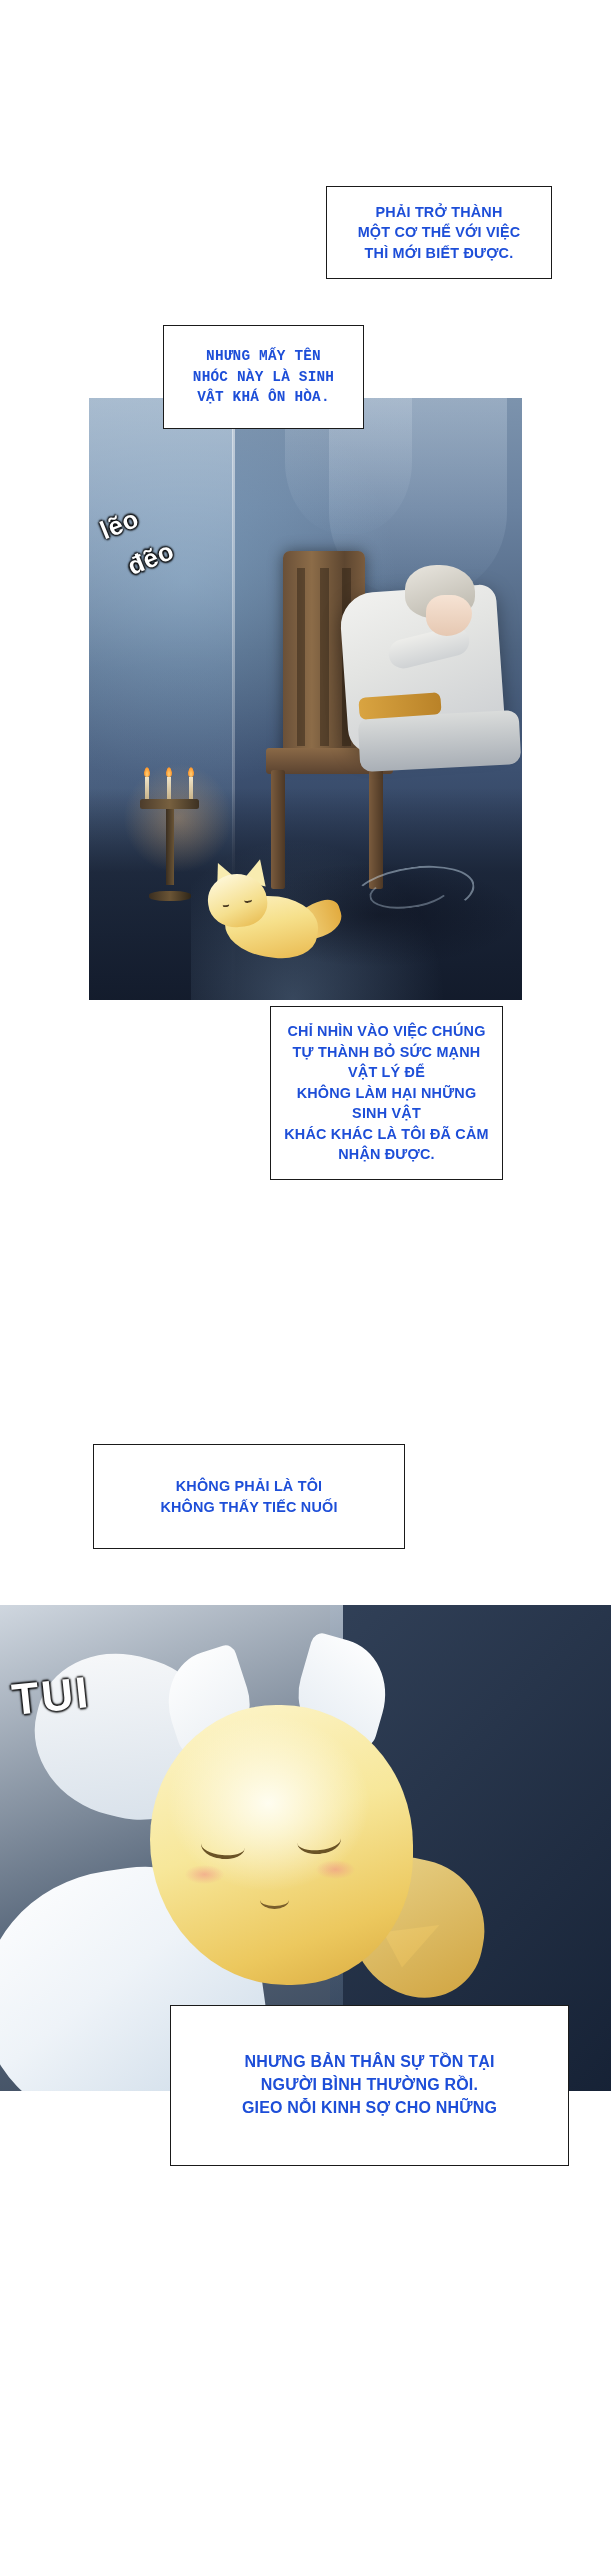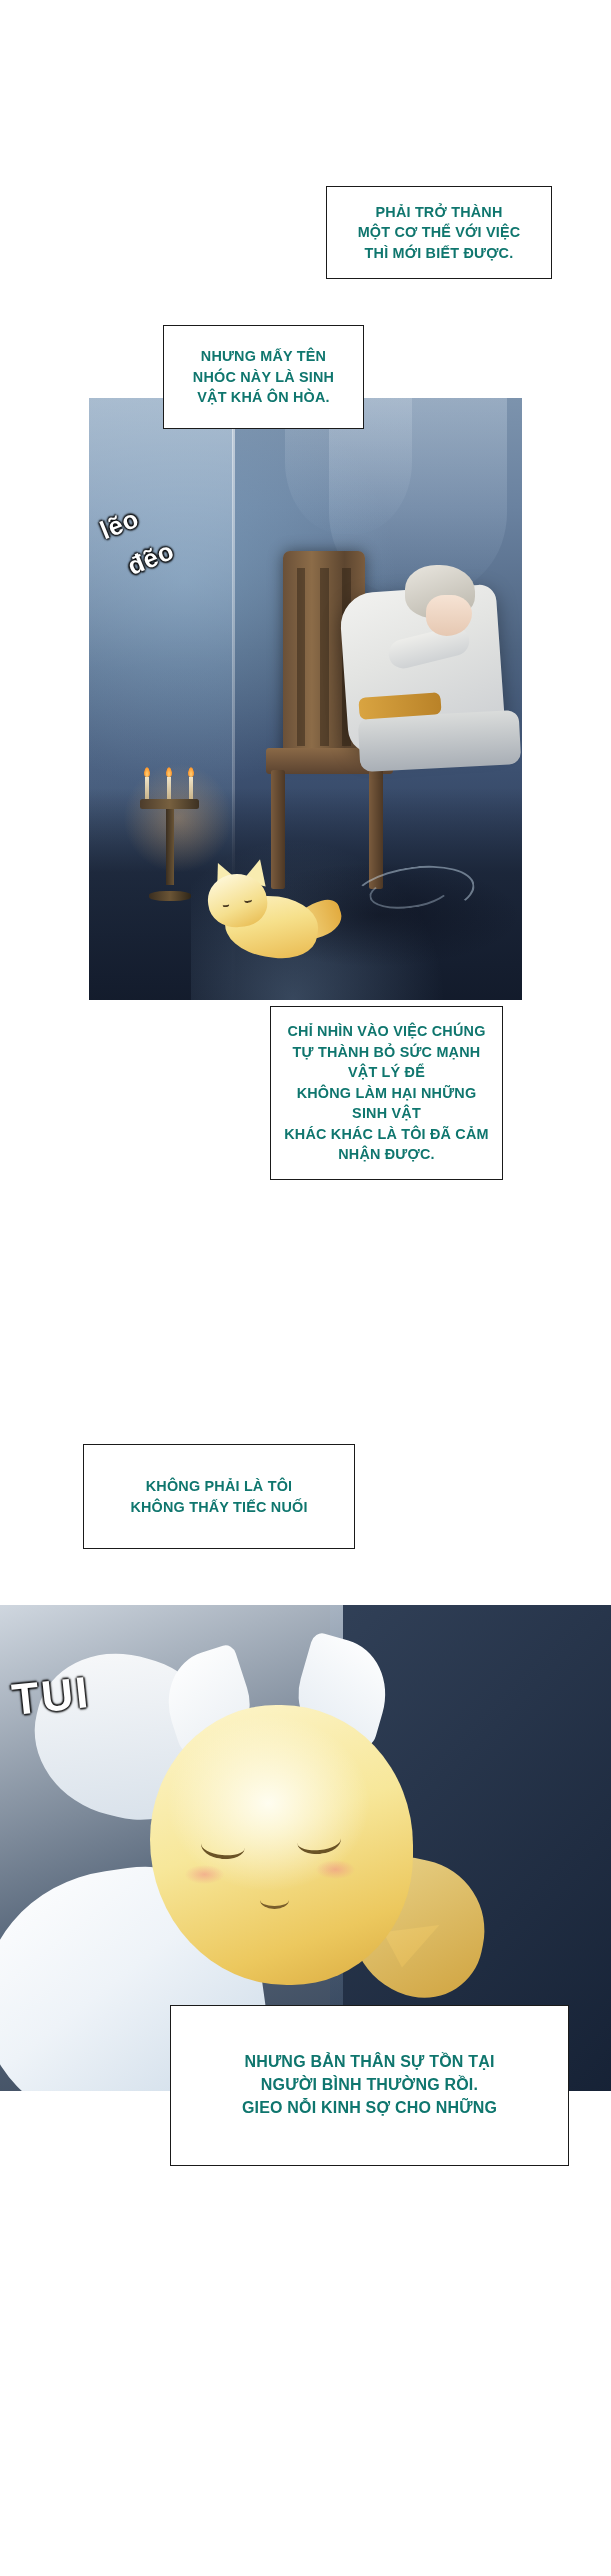--- a/index.html
+++ b/index.html
@@ -401,38 +401,38 @@
     transform: rotate(-6deg);
     letter-spacing: 2.5px;
   }
 
   
   .bubble {
     position: absolute;
     background: #ffffff;
     border: 1.7px solid #1a1a1a;
     box-sizing: border-box;
-    color: #0f766e;
+    color: #1d4ed8;
     font-weight: bold;
     text-align: center;
     letter-spacing: 0.2px;
     display: flex;
     align-items: center;
     justify-content: center;
     padding: 1px 12px;
   }
   .bubble p {
     margin: 0;
     line-height: 1.42;
   }
 
   #bubble-1 { left: 326px; top: 186px;  width: 226px; height: 93px; font-size: 14.4px; }
-  #bubble-2 { left: 163px; top: 325px;  width: 201px; height: 104px; font-size: 14.4px; }
+  #bubble-2 { left: 163px; top: 325px;  width: 201px; height: 104px; font-size: 14.4px; font-family: Liberation Mono, monospace; }
   #bubble-3 { left: 270px; top: 1006px; width: 233px; height: 174px; font-size: 14.4px; }
-  #bubble-4 { left: 83px; top: 1444px; width: 272px; height: 105px; font-size: 14.4px; justify-content: center; }
+  #bubble-4 { left: 93px; top: 1444px; width: 312px; height: 105px; font-size: 14.4px; justify-content: center; }
   #bubble-5 { left: 170px; top: 2005px; width: 399px; height: 161px; font-size: 16px; }
 
   .bubble-inner { width: 100%; }
 </style>
 </head>
 <body>
 
 <div class="page">
 
   <div class="panel" id="panel-room">

